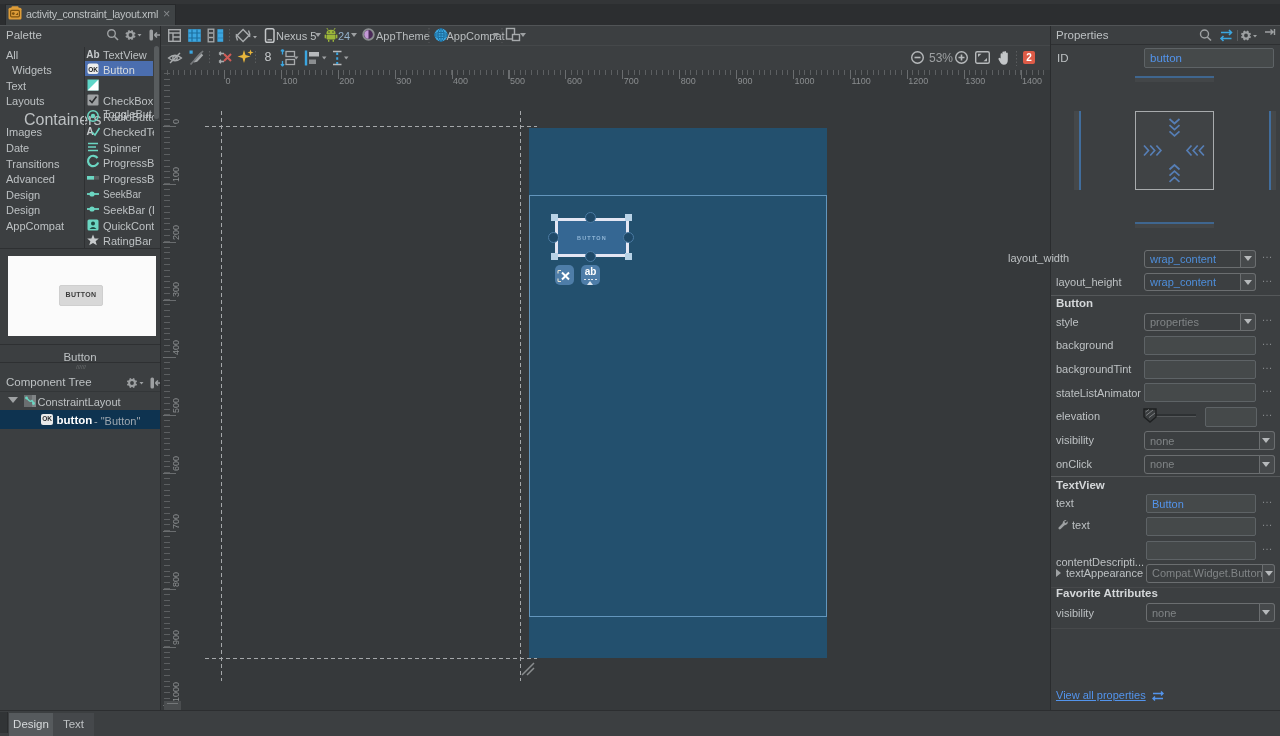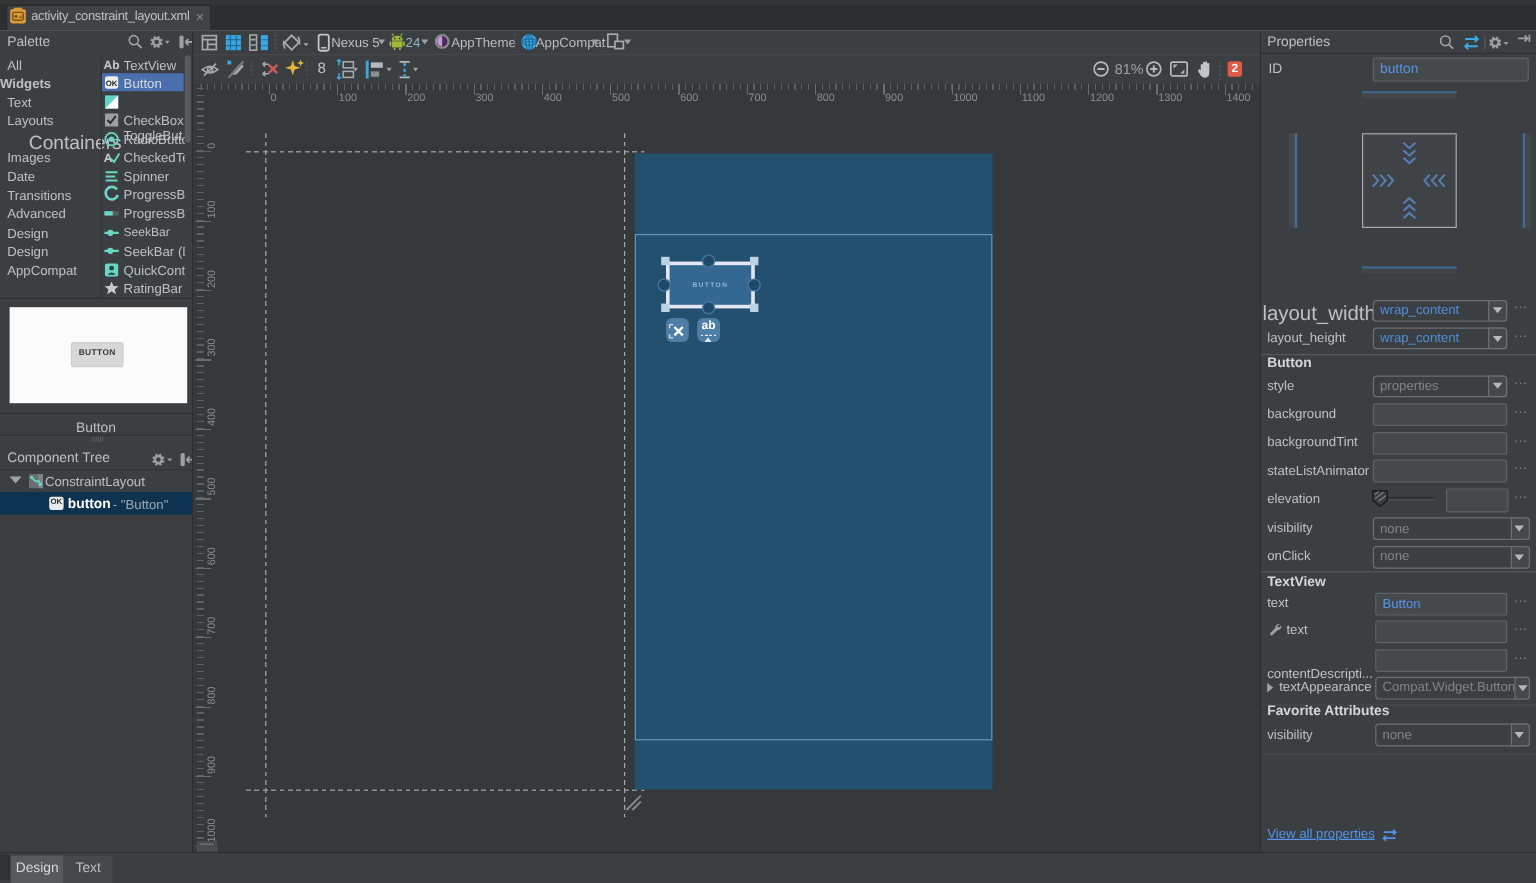--- a/index.html
+++ b/index.html
@@ -36,21 +36,21 @@
       <path d="M21.45,8.26 L19.79,8.95" stroke="#9da0a2" stroke-width="1.9"></path>
       <path d="M21.45,5.74 L19.79,5.05" stroke="#9da0a2" stroke-width="1.9"></path>
       <path d="M23.24,3.95 L22.55,2.29" stroke="#9da0a2" stroke-width="1.9"></path>
       <path d="M25.76,3.95 L26.45,2.29" stroke="#9da0a2" stroke-width="1.9"></path>
       <path d="M27.55,5.74 L29.21,5.05" stroke="#9da0a2" stroke-width="1.9"></path>
 <path d="M31.5,6 L35.5,6 L33.5,8.5 Z" fill="#9da0a2"></path>
 <rect x="43.5" y="1.5" width="3.5" height="11" rx="1.5" fill="#9da0a2"></rect>
 <path d="M54,7 L48.5,7 M48.5,7 L51,4.5 M48.5,7 L51,9.5" stroke="#9da0a2" stroke-width="1.6" fill="none"></path>
 </svg>
 <div class="abs" style="left:6px;top:48.7px;font-size:11px;color:#bdc1c3;font-weight:normal;white-space:nowrap;">All</div>
-<div class="abs" style="left:0;top:64.25px;font-size:11px;color:#bdc1c3;font-weight:bold;white-space:nowrap;">Widgets</div>
+<div class="abs" style="left:12px;top:64.25px;font-size:11px;color:#bdc1c3;font-weight:normal;white-space:nowrap;">Widgets</div>
 <div class="abs" style="left:6px;top:79.8px;font-size:11px;color:#bdc1c3;font-weight:normal;white-space:nowrap;">Text</div>
 <div class="abs" style="left:6px;top:95.35000000000001px;font-size:11px;color:#bdc1c3;font-weight:normal;white-space:nowrap;">Layouts</div>
 <div class="abs" style="left:24px;top:110.9px;font-size:16px;color:#bdc1c3;font-weight:normal;white-space:nowrap;">Containers</div>
 <div class="abs" style="left:6px;top:126.45px;font-size:11px;color:#bdc1c3;font-weight:normal;white-space:nowrap;">Images</div>
 <div class="abs" style="left:6px;top:142.0px;font-size:11px;color:#bdc1c3;font-weight:normal;white-space:nowrap;">Date</div>
 <div class="abs" style="left:6px;top:157.55px;font-size:11px;color:#bdc1c3;font-weight:normal;white-space:nowrap;">Transitions</div>
 <div class="abs" style="left:6px;top:173.1px;font-size:11px;color:#bdc1c3;font-weight:normal;white-space:nowrap;">Advanced</div>
 <div class="abs" style="left:6px;top:188.65px;font-size:11px;color:#bdc1c3;font-weight:normal;white-space:nowrap;">Design</div>
 <div class="abs" style="left:6px;top:204.2px;font-size:11px;color:#bdc1c3;font-weight:normal;white-space:nowrap;">Design</div>
 <div class="abs" style="left:6px;top:219.75px;font-size:11px;color:#bdc1c3;font-weight:normal;white-space:nowrap;">AppCompat</div>
@@ -291,21 +291,21 @@
 <rect x="0.7" y="1.7" width="13.6" height="11.6" rx="1.5" fill="none" stroke="#b6b9bb" stroke-width="1.4"></rect>
 <path d="M3,7 L3,3.8 L6.5,3.8 Z" fill="#b6b9bb"></path>
 <path d="M12,8 L12,11.2 L8.5,11.2 Z" fill="#b6b9bb"></path>
 </g>
 <g transform="translate(85,0)" fill="#c3c6c8">
 <path d="M4.6,8.6 L4.6,4.4 Q4.6,3.3 5.5,3.3 Q6.4,3.3 6.4,4.4 L6.4,2.6 Q6.4,1.5 7.3,1.5 Q8.2,1.5 8.2,2.6 L8.2,2.2 Q8.2,1.1 9.1,1.1 Q10,1.1 10,2.2 L10,3.2 Q10,2.4 10.9,2.4 Q11.8,2.4 11.8,3.5 L11.8,10 Q11.8,14.8 7.8,14.8 Q5.6,14.8 4.6,13 L2.6,9.6 Q2,8.4 2.9,7.9 Q3.7,7.4 4.6,8.6 Z"></path>
 </g>
 <path d="M105.5,1 L105.5,16" stroke="#5a5d5f" stroke-width="1" stroke-dasharray="1.5,2"></path>
 </svg>
 <div class="abs" style="left:1023px;top:51px;width:12px;height:13px;background:#dd5b47;border-radius:2px;color:#fff;font-size:10px;font-weight:bold;text-align:center;line-height:13px;">2</div>
-<div class="abs" style="left:929px;top:51px;font-size:12px;color:#9da0a2;font-weight:normal;white-space:nowrap;">81%</div>
+<div class="abs" style="left:929px;top:51px;font-size:12px;color:#9da0a2;font-weight:normal;white-space:nowrap;">53%</div>
 <div class="abs" style="left:167.1px;top:70px;width:879px;height:5px;background:repeating-linear-gradient(90deg,#5c5f61 0 1px,transparent 1px 5.69px);"></div>
 <div class="abs" style="left:224px;top:70px;width:820px;height:9px;background:repeating-linear-gradient(90deg,#6a6d6f 0 1px,transparent 1px 56.9px);"></div>
 <div class="abs" style="left:225.5px;top:76px;font-size:9px;color:#8a8d8f;font-weight:normal;white-space:nowrap;">0</div>
 <div class="abs" style="left:282.4px;top:76px;font-size:9px;color:#8a8d8f;font-weight:normal;white-space:nowrap;">100</div>
 <div class="abs" style="left:339.3px;top:76px;font-size:9px;color:#8a8d8f;font-weight:normal;white-space:nowrap;">200</div>
 <div class="abs" style="left:396.2px;top:76px;font-size:9px;color:#8a8d8f;font-weight:normal;white-space:nowrap;">300</div>
 <div class="abs" style="left:453.1px;top:76px;font-size:9px;color:#8a8d8f;font-weight:normal;white-space:nowrap;">400</div>
 <div class="abs" style="left:510.0px;top:76px;font-size:9px;color:#8a8d8f;font-weight:normal;white-space:nowrap;">500</div>
 <div class="abs" style="left:566.9px;top:76px;font-size:9px;color:#8a8d8f;font-weight:normal;white-space:nowrap;">600</div>
 <div class="abs" style="left:623.8px;top:76px;font-size:9px;color:#8a8d8f;font-weight:normal;white-space:nowrap;">700</div>
@@ -400,21 +400,21 @@
       <path d="M34.5,70.9 L39.5,66.4 L44.5,70.9" stroke="#567eb5" stroke-width="1.7" fill="none"></path>
       <path d="M9.0,34.5 L13.5,39.5 L9.0,44.5" stroke="#567eb5" stroke-width="1.7" fill="none"></path>
       <path d="M15.2,34.5 L19.7,39.5 L15.2,44.5" stroke="#567eb5" stroke-width="1.7" fill="none"></path>
       <path d="M21.4,34.5 L25.9,39.5 L21.4,44.5" stroke="#567eb5" stroke-width="1.7" fill="none"></path>
       <path d="M56.5,34.5 L52.0,39.5 L56.5,44.5" stroke="#567eb5" stroke-width="1.7" fill="none"></path>
       <path d="M62.7,34.5 L58.2,39.5 L62.7,44.5" stroke="#567eb5" stroke-width="1.7" fill="none"></path>
       <path d="M68.9,34.5 L64.4,39.5 L68.9,44.5" stroke="#567eb5" stroke-width="1.7" fill="none"></path>
     </svg>
 <div class="abs" style="left:1135px;top:221.8px;width:79px;height:2px;background:#3f668f;"></div>
 <div class="abs" style="left:1135px;top:224.3px;width:79px;height:4px;background:#434648;"></div>
-<div class="abs" style="left:1052px;top:252px;font-size:17px;color:#bdc1c3;font-weight:normal;white-space:nowrap;">layout_width</div>
+<div class="abs" style="left:1008px;top:252px;font-size:11px;color:#bdc1c3;font-weight:normal;white-space:nowrap;">layout_width</div>
 <div class="abs" style="left:1144px;top:249.5px;width:112px;height:18px;background:#3c3f41;border:1px solid #6b6e70;border-radius:3px;"></div>
 <div class="abs" style="left:1150px;top:251.5px;width:89px;height:14px;overflow:hidden;font-size:11px;color:#4e8edb;line-height:14px;white-space:nowrap;">wrap_content</div>
 <div class="abs" style="left:1240px;top:249.5px;width:16px;height:18px;background:#46494b;border:1px solid #6b6e70;border-radius:0 3px 3px 0;"></div>
 <div class="abs" style="left:1243.5px;top:256.0px;width:0;height:0;border-left:4.5px solid transparent;border-right:4.5px solid transparent;border-top:5.5px solid #b6b9bb;"></div>
 <div class="abs" style="left:1262px;top:248px;font-size:11px;color:#84878a;font-weight:normal;white-space:nowrap;letter-spacing:0.5px;">...</div>
 <div class="abs" style="left:1056px;top:276px;font-size:11px;color:#bdc1c3;font-weight:normal;white-space:nowrap;">layout_height</div>
 <div class="abs" style="left:1144px;top:273px;width:112px;height:18px;background:#3c3f41;border:1px solid #6b6e70;border-radius:3px;"></div>
 <div class="abs" style="left:1150px;top:275.0px;width:89px;height:14px;overflow:hidden;font-size:11px;color:#4e8edb;line-height:14px;white-space:nowrap;">wrap_content</div>
 <div class="abs" style="left:1240px;top:273px;width:16px;height:18px;background:#46494b;border:1px solid #6b6e70;border-radius:0 3px 3px 0;"></div>
 <div class="abs" style="left:1243.5px;top:279.5px;width:0;height:0;border-left:4.5px solid transparent;border-right:4.5px solid transparent;border-top:5.5px solid #b6b9bb;"></div>

